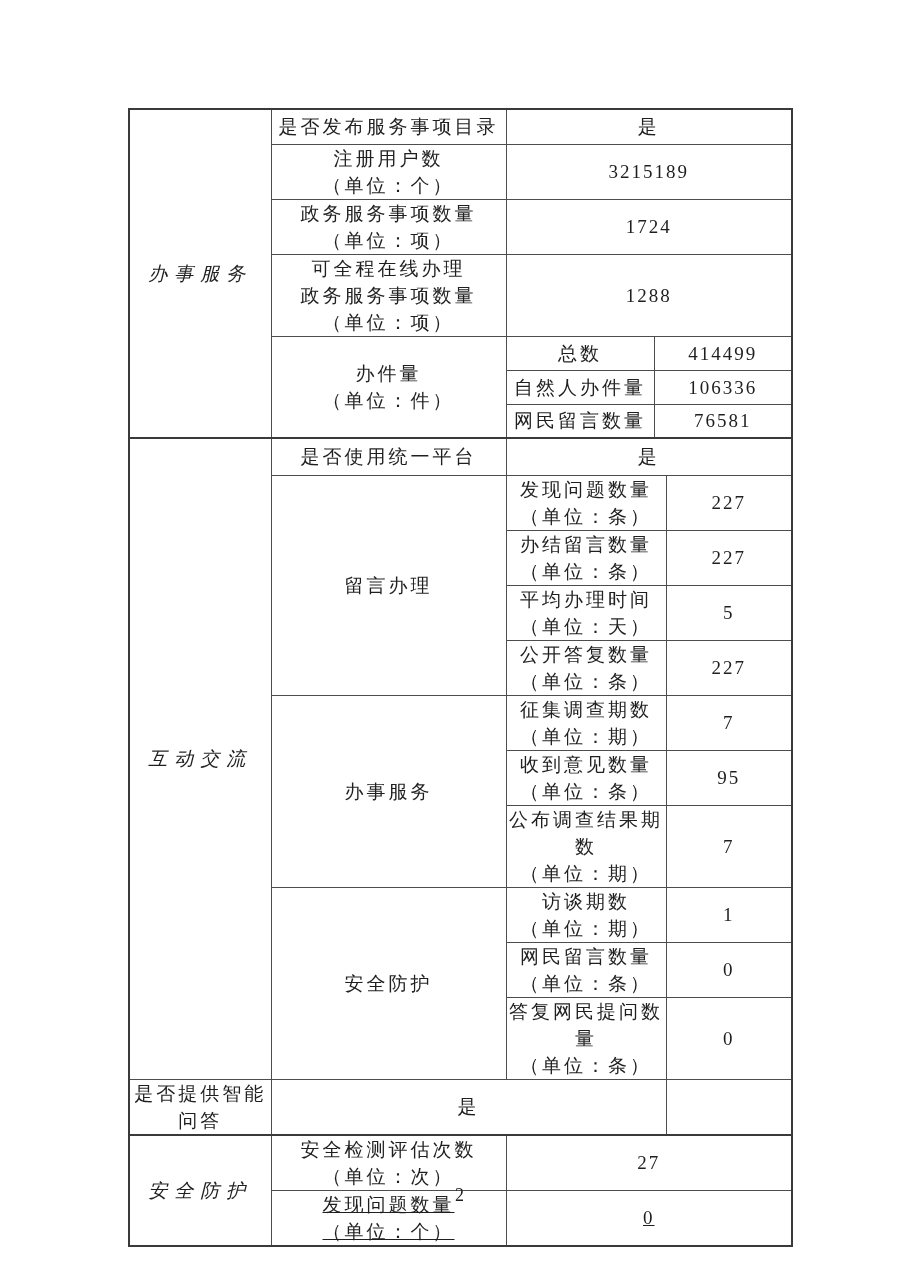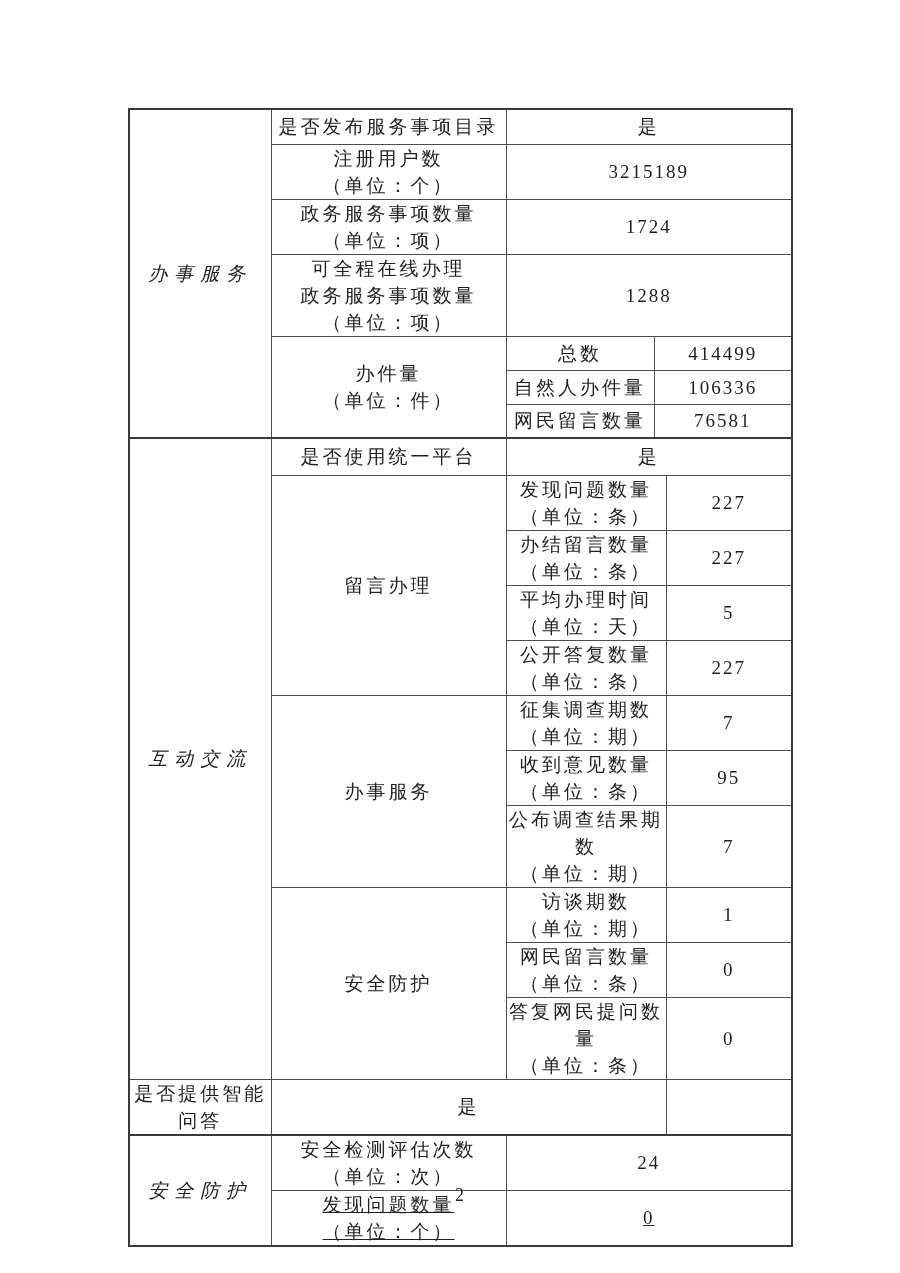--- a/index.html
+++ b/index.html
@@ -188,21 +188,21 @@
     <td>是否提供智能问答</td>
     <td colspan="3">是</td>
   </tr>
 
   <tr class="h52 section-start">
     <td class="cat" rowspan="2">安全防护</td>
     <td>
       <div>安全检测评估次数</div>
       <div>（单位：次）</div>
     </td>
-    <td colspan="3" class="num">24</td>
+    <td colspan="3" class="num">27</td>
   </tr>
   <tr class="h51">
     <td>
       <div>发现问题数量</div>
       <div>（单位：个）</div>
     </td>
     <td colspan="3" class="num">0</td>
   </tr>
 </tbody>
   </table>

